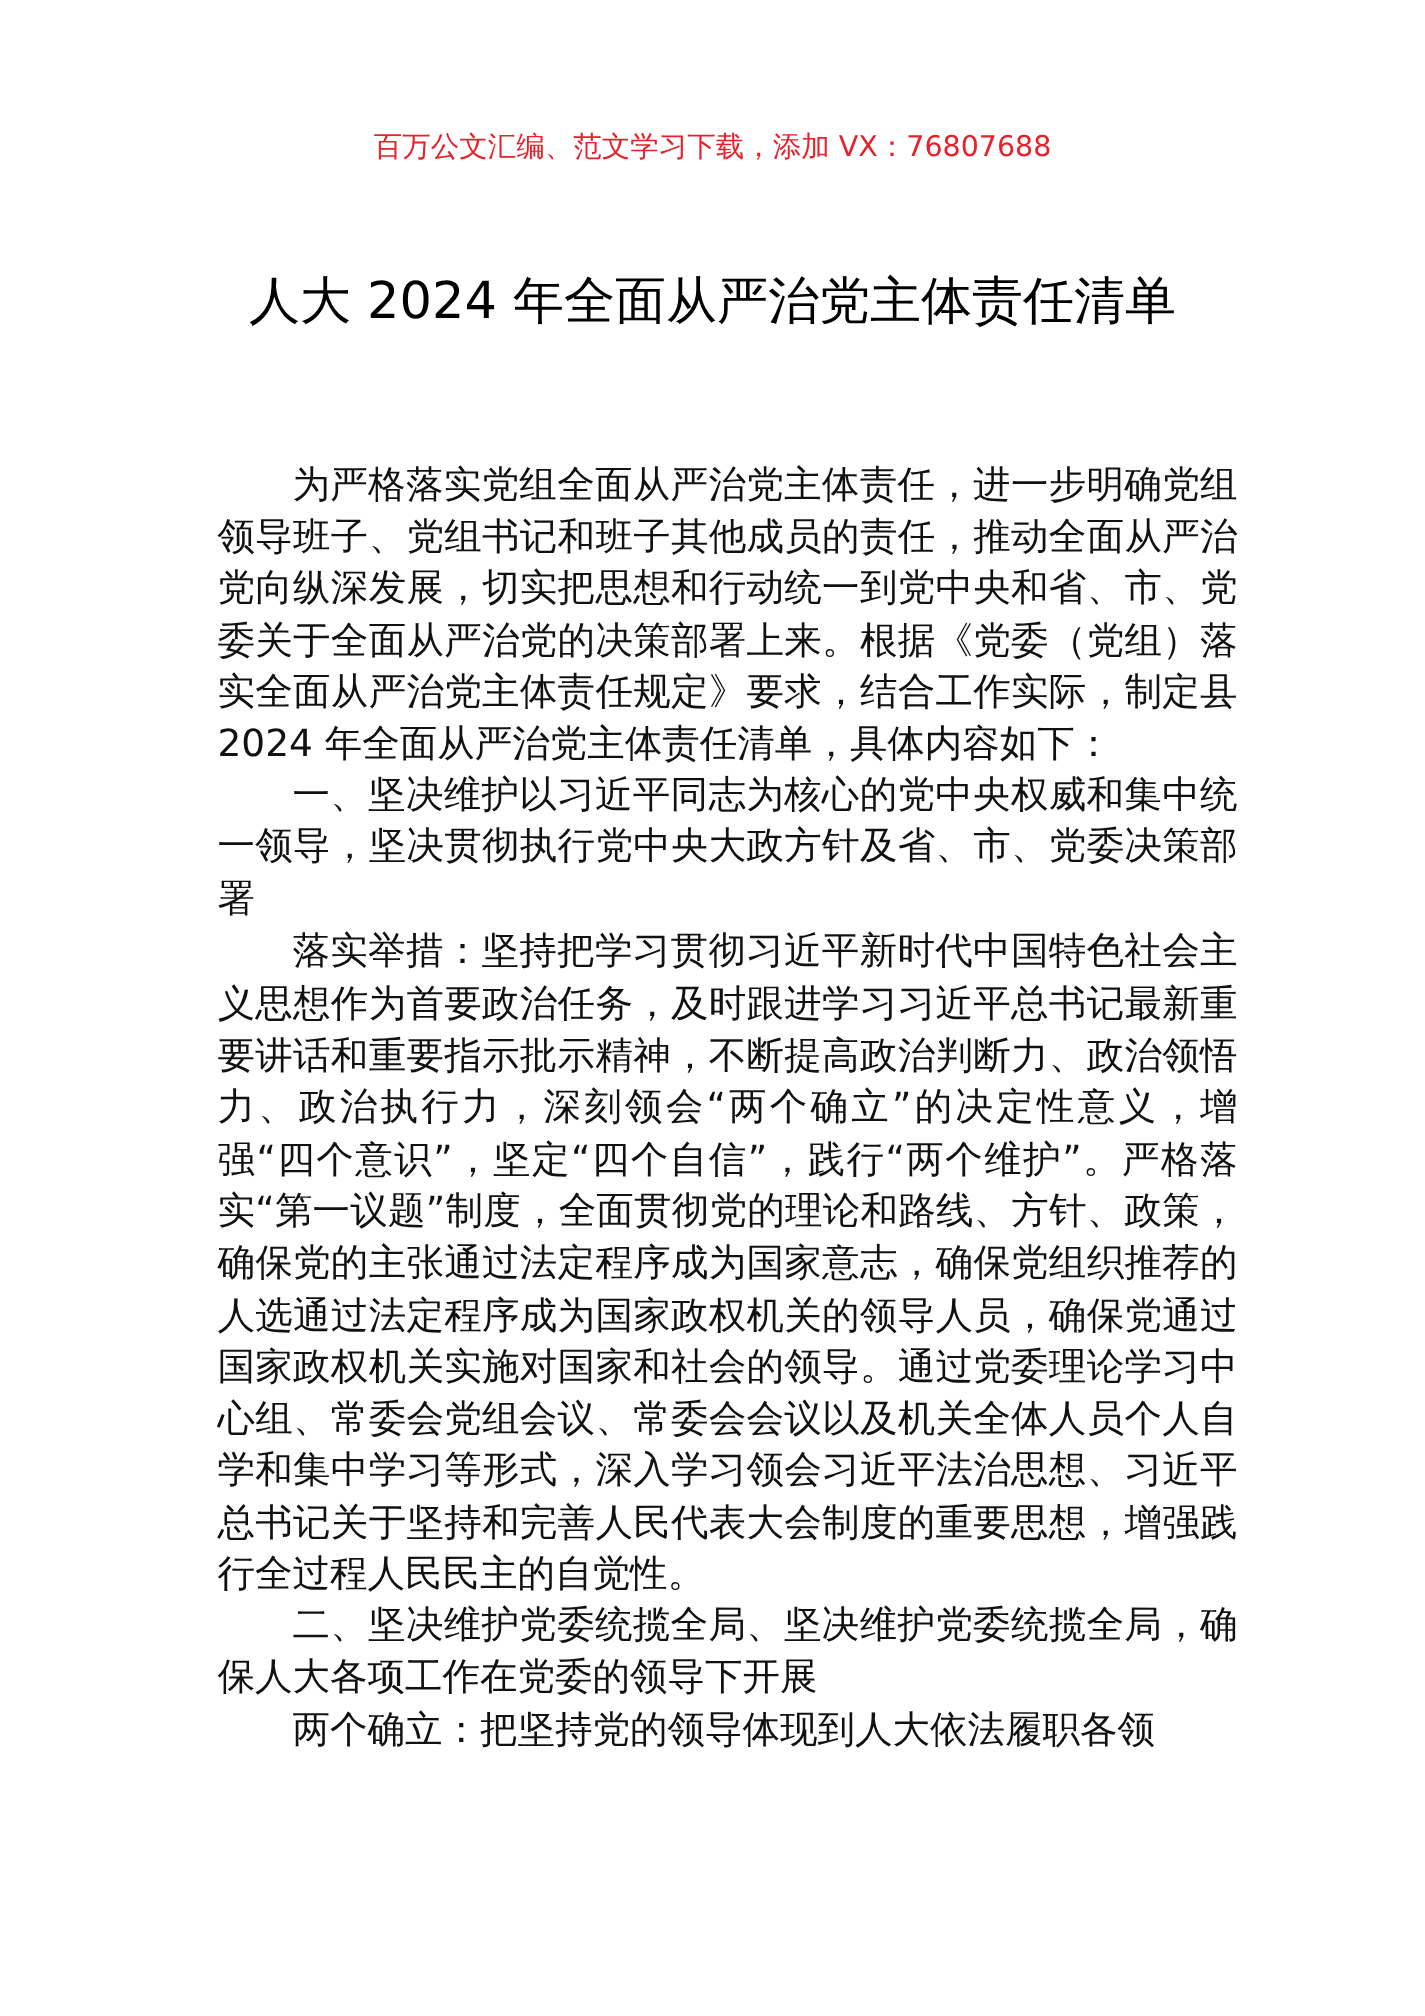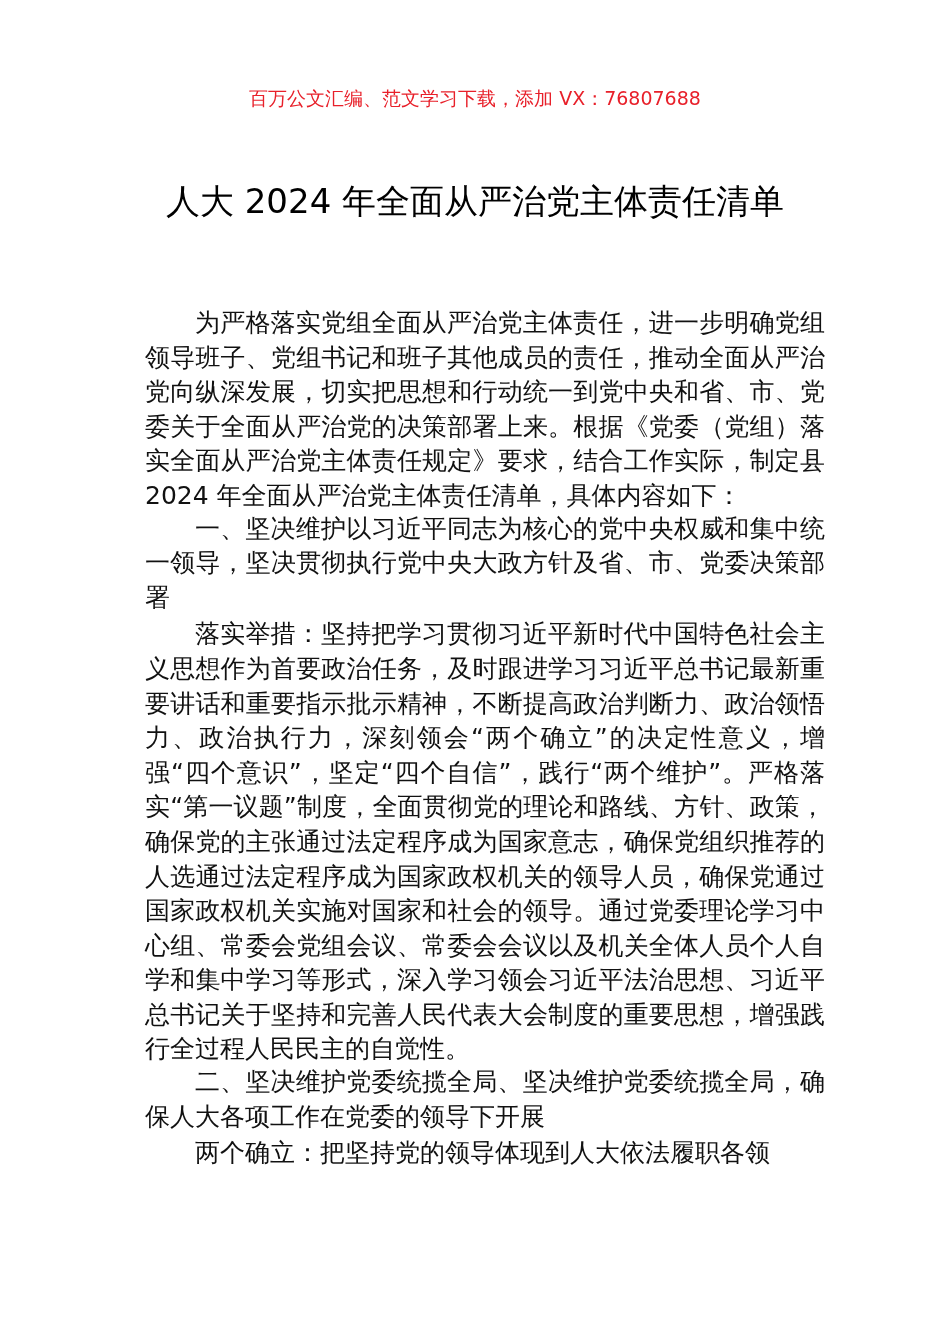--- a/index.html
+++ b/index.html
@@ -56,21 +56,21 @@
       text-align: justify;
       margin-top: 40px;
     }
     .para {
       margin: 0;
       text-indent: 50px;
     }
     .heading {
       margin: 0;
       text-indent: 50px;
-      font-family: Liberation Mono, monospace;
+      font-family: Liberation Serif, serif;
     }
   </style>
 </head>
 <body>
 
 <div class="page">
   <div class="watermark">百万公文汇编、范文学习下载，添加 VX：76807688</div>
 
   <div class="title">人大 2024 年全面从严治党主体责任清单</div>
 

